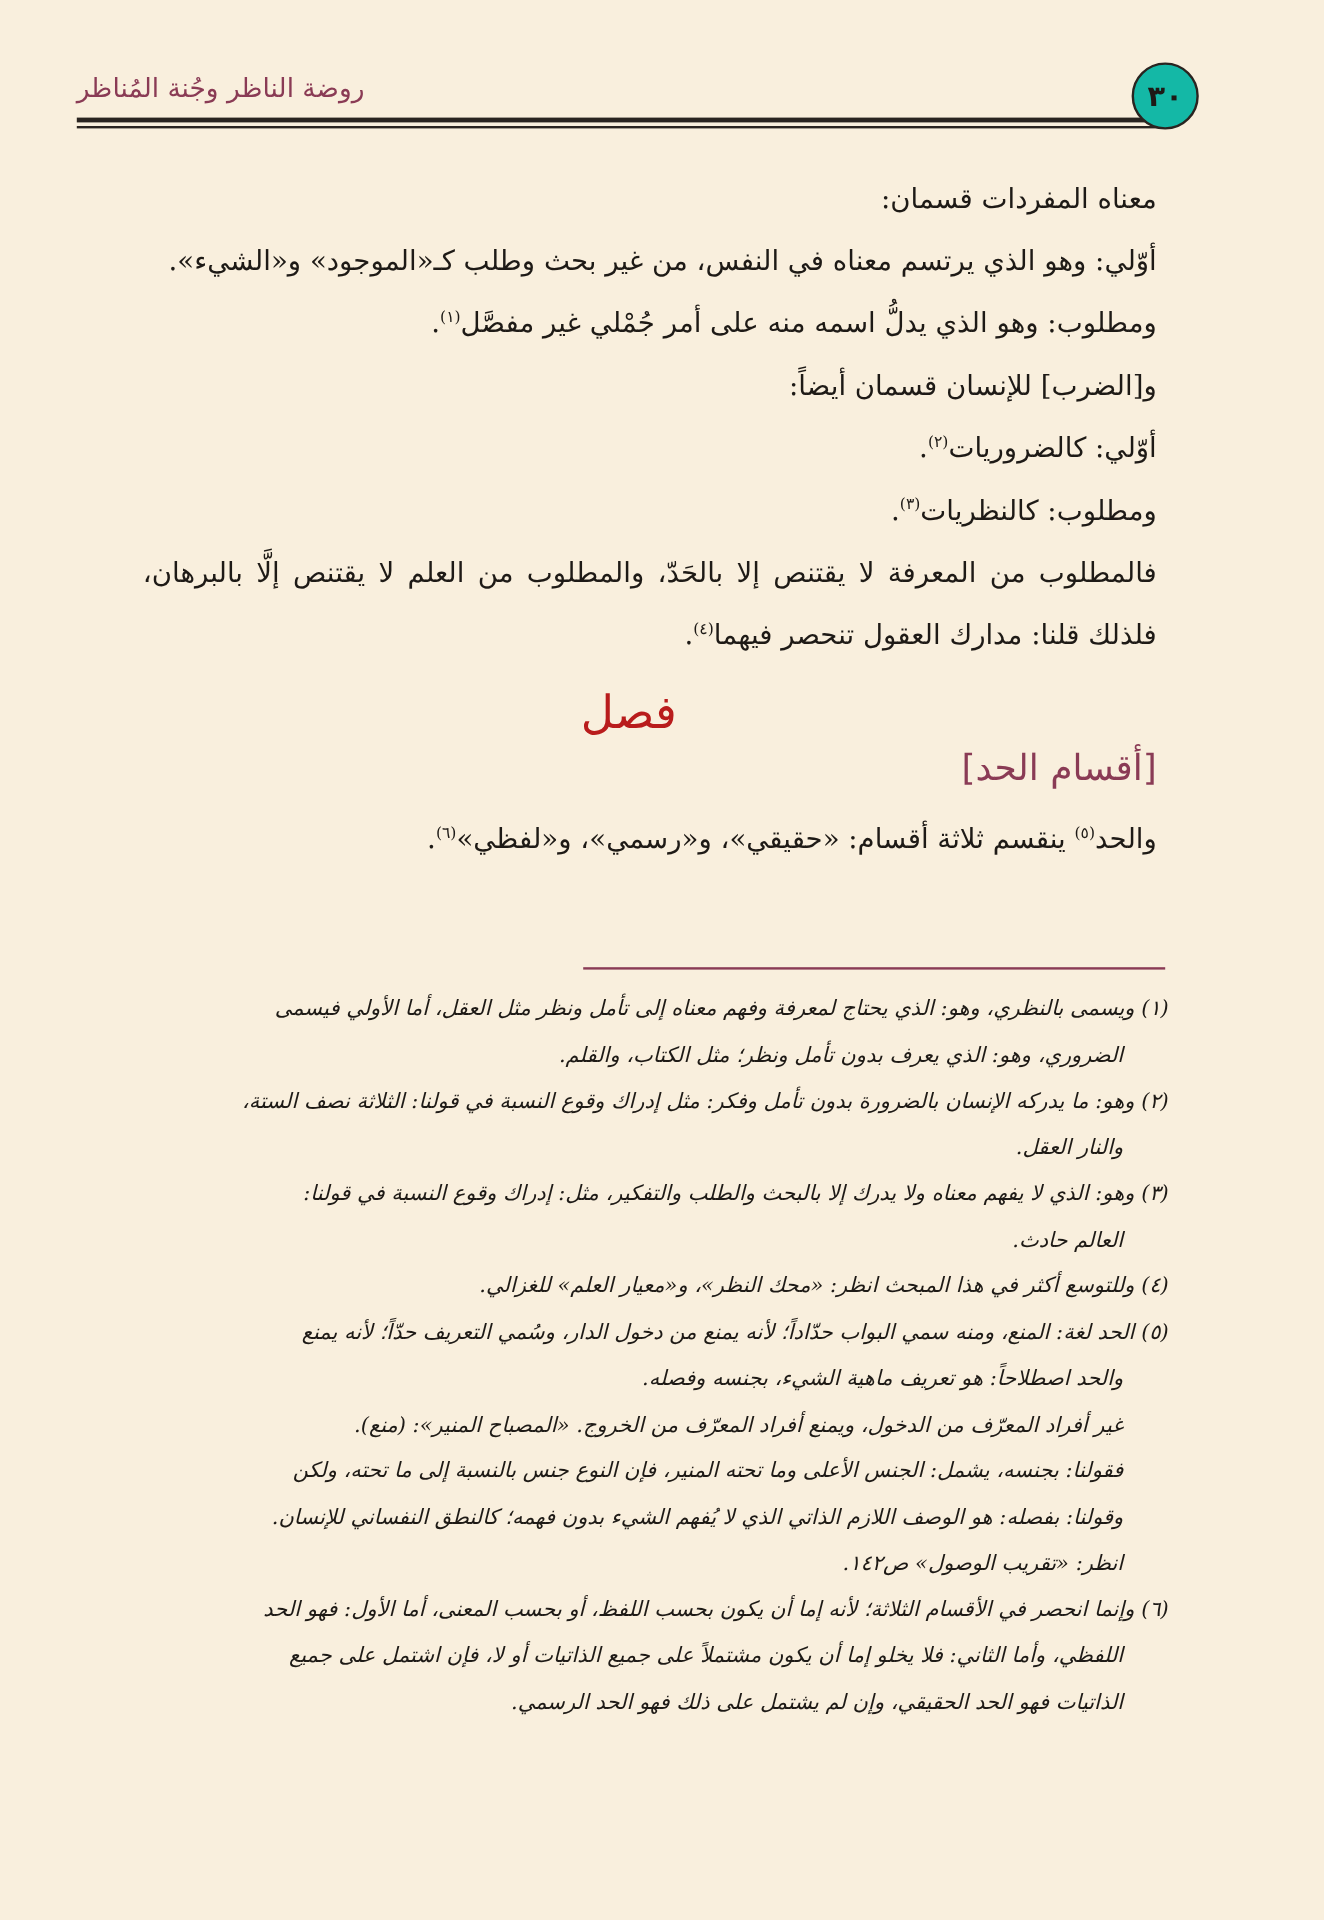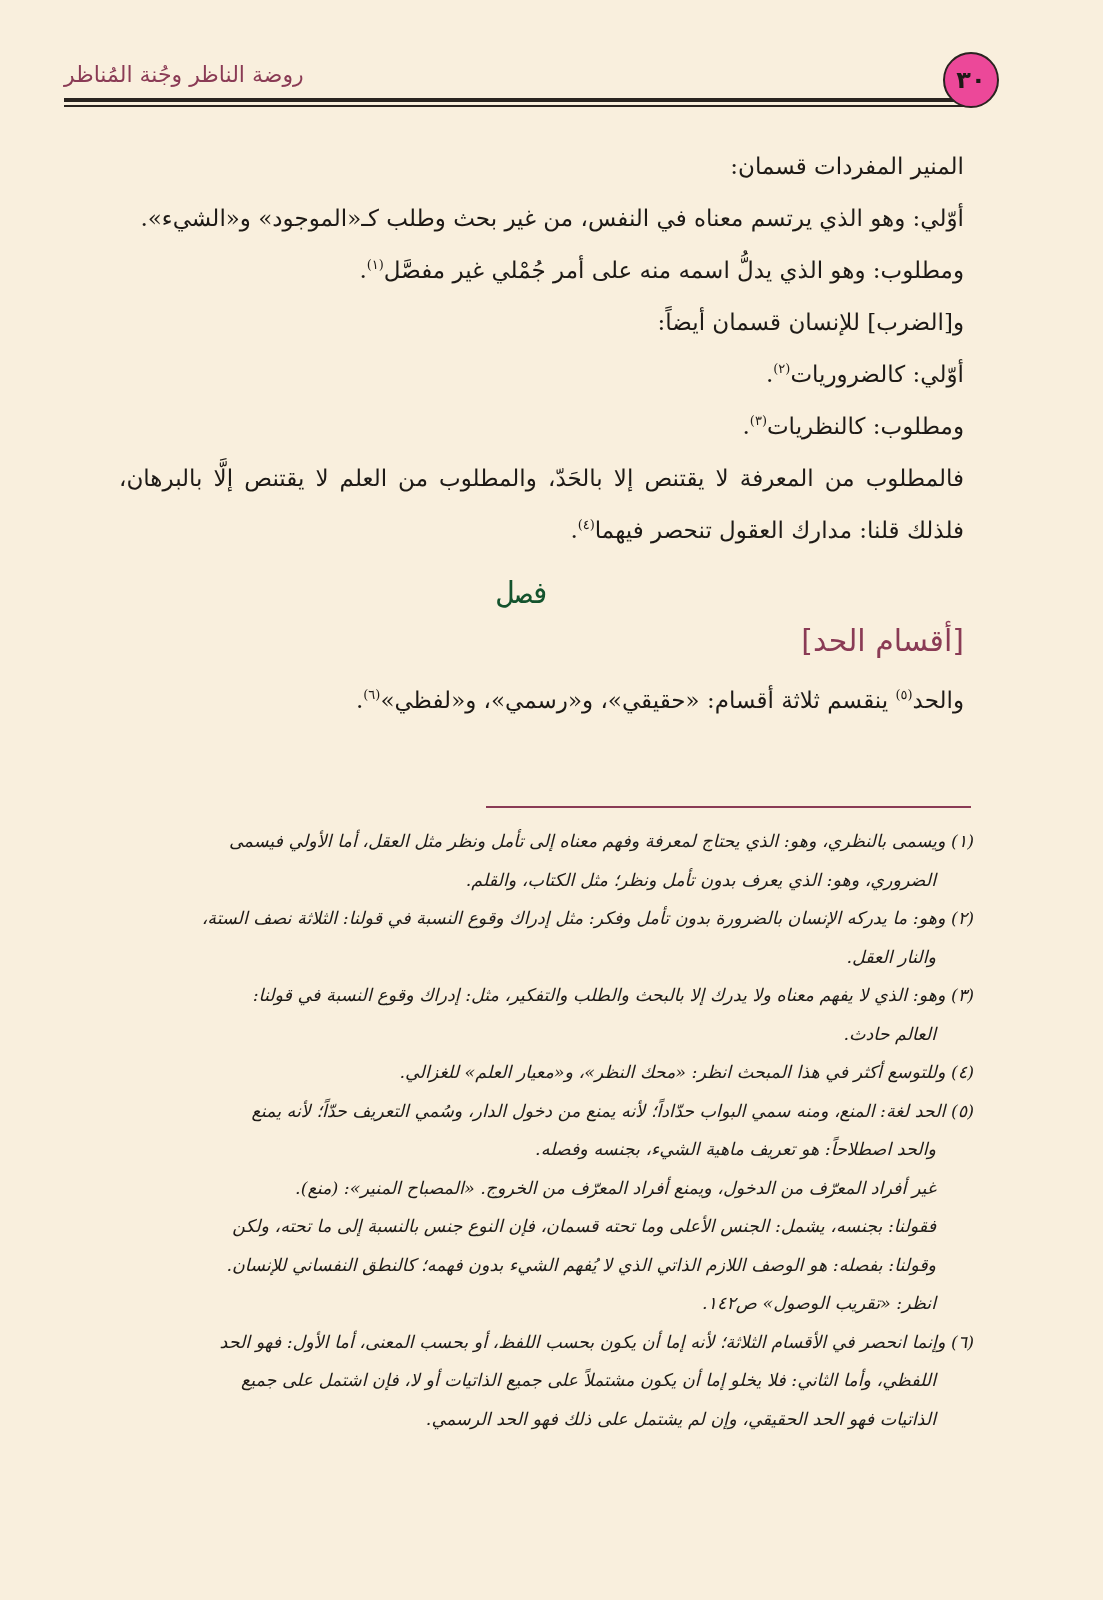--- a/index.html
+++ b/index.html
@@ -15,37 +15,37 @@
     .running-title {
       position: absolute; left: 0; top: 10px;
       font-family: "DejaVu Sans", sans-serif; font-size: 22px; color: #8a3b55;
       direction: rtl;
     }
     .page-number {
       position: absolute; right: 0; top: 0;
       width: 52px; height: 52px; border: 2px solid #2a2420; border-radius: 50%;
       display: flex; align-items: center; justify-content: center;
       font-family: "DejaVu Sans", sans-serif; font-size: 24px; font-weight: bold;
-      background: #ec4899; z-index: 2;
+      background: #14b8a6; z-index: 2;
     }
     .header-rule-thick { position: absolute; left: 0; right: 28px; top: 46px; height: 4px; background: #2a2420; }
     .header-rule-thin { position: absolute; left: 0; right: 28px; top: 53px; height: 2px; background: #2a2420; }
 
     .body-text {
       position: absolute; left: 80px; width: 880px; top: 140px;
       direction: rtl; text-align: right;
       font-size: 23px; line-height: 52px;
     }
     .line { white-space: nowrap; }
     .justify { text-align: justify; text-align-last: justify; margin-left: 35px; }
     sup { font-size: 13px; line-height: 0; }
 
     .section { text-align: center; margin-top: 16px; }
     .section-heading {
-      font-family: Liberation Mono, monospace; font-size: 30px; color: #14532d; line-height: 46px;
+      font-family: Liberation Sans, sans-serif; font-size: 38px; color: #b91c1c; line-height: 46px;
     }
     .section-subtitle {
       font-family: "DejaVu Sans", sans-serif; font-size: 30px; color: #8a3b55; line-height: 46px; text-align: right;
     }
     .footnote-rule {
       position: absolute; left: 482px; width: 485px; top: 806px; height: 2px; background: #8a3b55;
     }
     .footnotes {
       position: absolute; left: 80px; width: 890px; top: 822px;
       direction: rtl; text-align: right;
@@ -61,21 +61,21 @@
 <div class="page">
 
   <div class="header">
     <div class="running-title">روضة الناظر وجُنة المُناظر</div>
     <div class="page-number">٣٠</div>
     <div class="header-rule-thick"></div>
     <div class="header-rule-thin"></div>
   </div>
 
   <div class="body-text">
-    <div class="line">المنير المفردات قسمان:</div>
+    <div class="line">معناه المفردات قسمان:</div>
     <div class="line">أوّلي: وهو الذي يرتسم معناه في النفس، من غير بحث وطلب كـ«الموجود» و«الشيء».</div>
     <div class="line">
       <span>ومطلوب: وهو الذي يدلُّ اسمه منه على أمر جُمْلي غير مفصَّل</span><sup>(١)</sup><span>.</span>
     </div>
     <div class="line">و[الضرب] للإنسان قسمان أيضاً:</div>
     <div class="line">
       <span>أوّلي: كالضروريات</span><sup>(٢)</sup><span>.</span>
     </div>
     <div class="line">
       <span>ومطلوب: كالنظريات</span><sup>(٣)</sup><span>.</span>
@@ -111,21 +111,21 @@
       <div class="fn-line"><span>(٣)</span> <span>وهو: الذي لا يفهم معناه ولا يدرك إلا بالبحث والطلب والتفكير، مثل: إدراك وقوع النسبة في قولنا:</span></div>
       <div class="fn-line fn-indent">العالم حادث.</div>
     </div>
     <div class="fn">
       <div class="fn-line"><span>(٤)</span> <span>وللتوسع أكثر في هذا المبحث انظر: «محك النظر»، و«معيار العلم» للغزالي.</span></div>
     </div>
     <div class="fn">
       <div class="fn-line"><span>(٥)</span> <span>الحد لغة: المنع، ومنه سمي البواب حدّاداً؛ لأنه يمنع من دخول الدار، وسُمي التعريف حدّاً؛ لأنه يمنع</span></div>
       <div class="fn-line fn-indent">والحد اصطلاحاً: هو تعريف ماهية الشيء، بجنسه وفصله.</div>
       <div class="fn-line fn-indent">غير أفراد المعرّف من الدخول، ويمنع أفراد المعرّف من الخروج. «المصباح المنير»: (منع).</div>
-      <div class="fn-line fn-indent">فقولنا: بجنسه، يشمل: الجنس الأعلى وما تحته قسمان، فإن النوع جنس بالنسبة إلى ما تحته، ولكن</div>
+      <div class="fn-line fn-indent">فقولنا: بجنسه، يشمل: الجنس الأعلى وما تحته المنير، فإن النوع جنس بالنسبة إلى ما تحته، ولكن</div>
       <div class="fn-line fn-indent">وقولنا: بفصله: هو الوصف اللازم الذاتي الذي لا يُفهم الشيء بدون فهمه؛ كالنطق النفساني للإنسان.</div>
       <div class="fn-line fn-indent">انظر: «تقريب الوصول» ص١٤٢.</div>
     </div>
     <div class="fn">
       <div class="fn-line"><span>(٦)</span> <span>وإنما انحصر في الأقسام الثلاثة؛ لأنه إما أن يكون بحسب اللفظ، أو بحسب المعنى، أما الأول: فهو الحد</span></div>
       <div class="fn-line fn-indent">اللفظي، وأما الثاني: فلا يخلو إما أن يكون مشتملاً على جميع الذاتيات أو لا، فإن اشتمل على جميع</div>
       <div class="fn-line fn-indent">الذاتيات فهو الحد الحقيقي، وإن لم يشتمل على ذلك فهو الحد الرسمي.</div>
     </div>
   </div>
 

